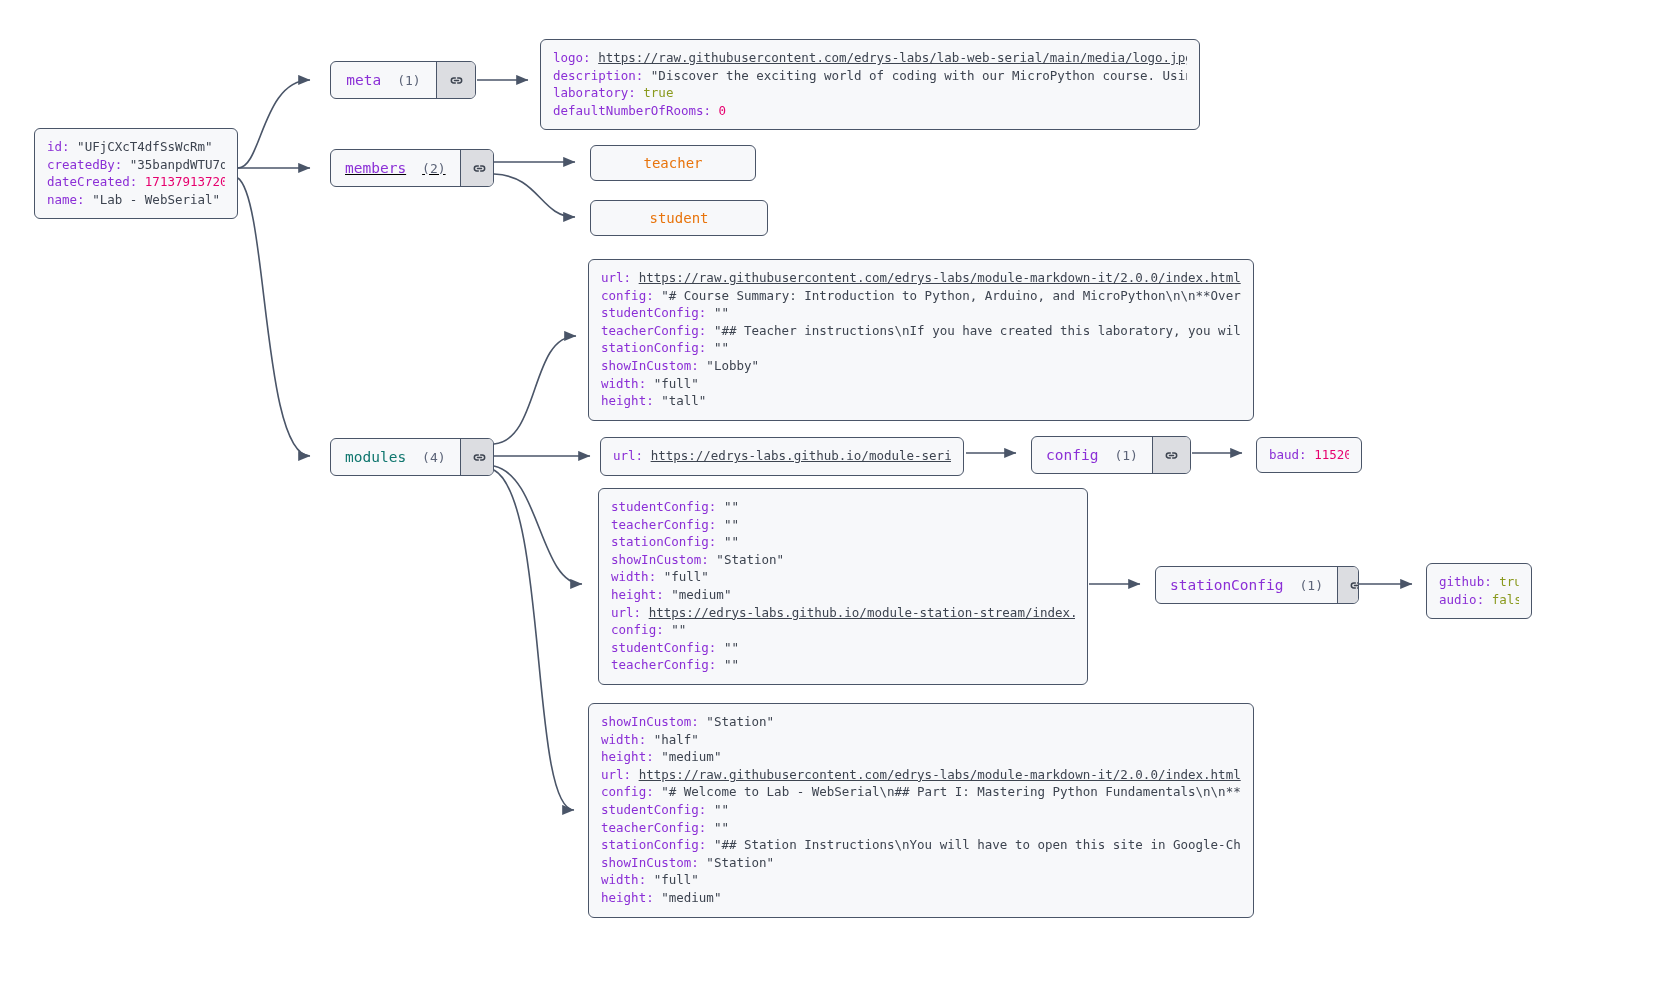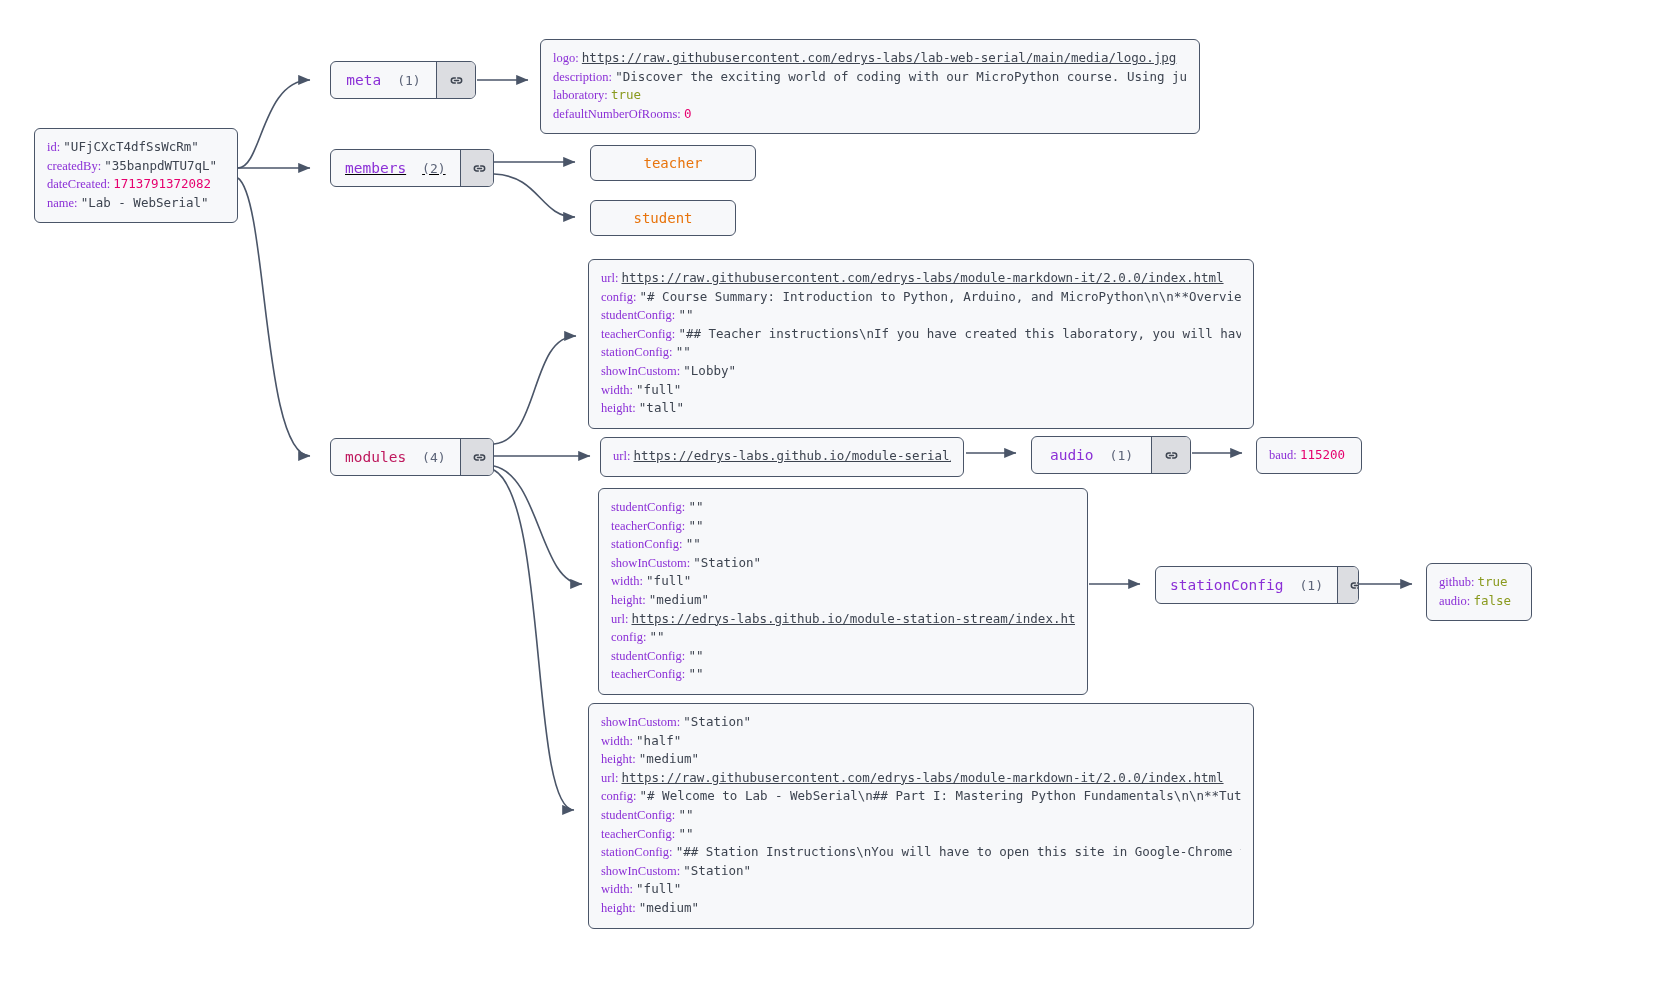--- a/index.html
+++ b/index.html
@@ -41,21 +41,21 @@
     font-size: 12.5px;
     line-height: 17.6px;
     white-space: nowrap;
     overflow: hidden;
   }
   .kvline {
     white-space: pre;
     overflow: hidden;
     text-overflow: clip;
   }
-  .k      { color: #8b2fd6; font-family: Liberation Serif, serif; }
+  .k      { color: #8b2fd6; }
   .str    { color: #3d4450; }
   .num    { color: #e6006e; }
   .bool   { color: #8a9a1e; margin-top: 23px; }
   .url    { color: #3d4450; text-decoration: underline; }
 
   
   .objnode {
     position: absolute;
     box-sizing: border-box;
     display: flex;
@@ -69,21 +69,21 @@
   .objnode .body {
     flex: 1 1 auto;
     display: flex;
     align-items: center;
     justify-content: center;
     gap: 16px;
     padding: 0 14px;
     font-size: 14.5px;
   }
   .objnode .label   { color: #8b2fd6; }
-  .objnode .label.arr { color: #be185d; }
+  .objnode .label.arr { color: #0f766e; }
   .objnode .count   { color: #5c6478; font-size: 13px; }
   .objnode .linkcell {
     flex: 0 0 38px;
     display: flex;
     align-items: center;
     justify-content: center;
     background: #dcdde1;
     border-left: 1.5px solid #4a5568;
   }
   .objnode .linkcell svg { display: block; }
@@ -180,21 +180,21 @@
         <path d="M9.2 12h5.6"></path>
         <path d="M10.3 8.6H8.1a3.4 3.4 0 0 0 0 6.8h2.2"></path>
         <path d="M13.7 8.6h2.2a3.4 3.4 0 0 1 0 6.8h-2.2"></path>
       </svg>
     </div>
   </div>
 
   <div class="valnode" style="left:590px; top:145px; width:166px;text-align:center;">
     <span class="str-v">teacher</span>
   </div>
-  <div class="valnode" style="left:590px; top:200px; width:146px;">
+  <div class="valnode" style="left:590px; top:200px; width:178px;">
     <span class="str-v">student</span>
   </div>
 
   <div class="objnode" style="left:330px; top:438px; width:164px;">
     <div class="body">
       <span class="label arr">modules</span>
       <span class="count">(4)</span>
     </div>
     <div class="linkcell">
       <svg width="17" height="17" viewBox="0 0 24 24" fill="none" stroke="#3d4450" stroke-width="2.1" stroke-linecap="round">
@@ -215,21 +215,21 @@
     <div class="kvline"><span class="k">width: </span><span class="str">"full"</span></div>
     <div class="kvline"><span class="k">height: </span><span class="str">"tall"</span></div>
   </div>
 
   <div class="node kvbox" style="left:600px; top:437px; width:364px;">
     <div class="kvline"><span class="k">url: </span><span class="url">https://edrys-labs.github.io/module-serial/</span></div>
   </div>
 
   <div class="objnode" style="left:1031px; top:436px; width:160px;">
     <div class="body">
-      <span class="label">audio</span>
+      <span class="label">config</span>
       <span class="count">(1)</span>
     </div>
     <div class="linkcell">
       <svg width="17" height="17" viewBox="0 0 24 24" fill="none" stroke="#3d4450" stroke-width="2.1" stroke-linecap="round">
         <path d="M9.2 12h5.6"></path>
         <path d="M10.3 8.6H8.1a3.4 3.4 0 0 0 0 6.8h2.2"></path>
         <path d="M13.7 8.6h2.2a3.4 3.4 0 0 1 0 6.8h-2.2"></path>
       </svg>
     </div>
   </div>

